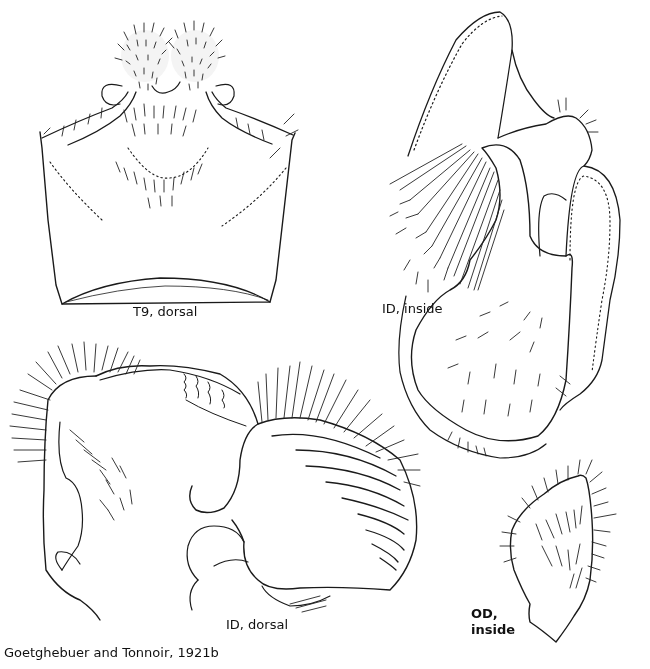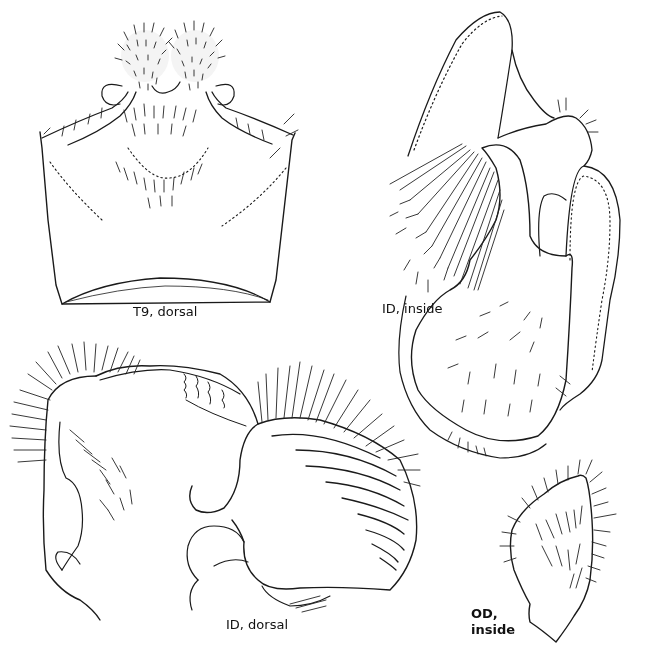--- a/index.html
+++ b/index.html
@@ -399,13 +399,14 @@
           <path d="M84,124 l-4,14"></path>
           <path d="M92,118 l-6,20"></path>
       </g>
     </svg>
   </div>
   <div class="label label-multi" style="left:471px; top:606px;">
     <span>OD,</span><br>
     <span>inside</span>
   </div>
 
+  <div class="citation">Goetghebuer and Tonnoir, 1921b</div>
 </div>
 
 </body></html>

